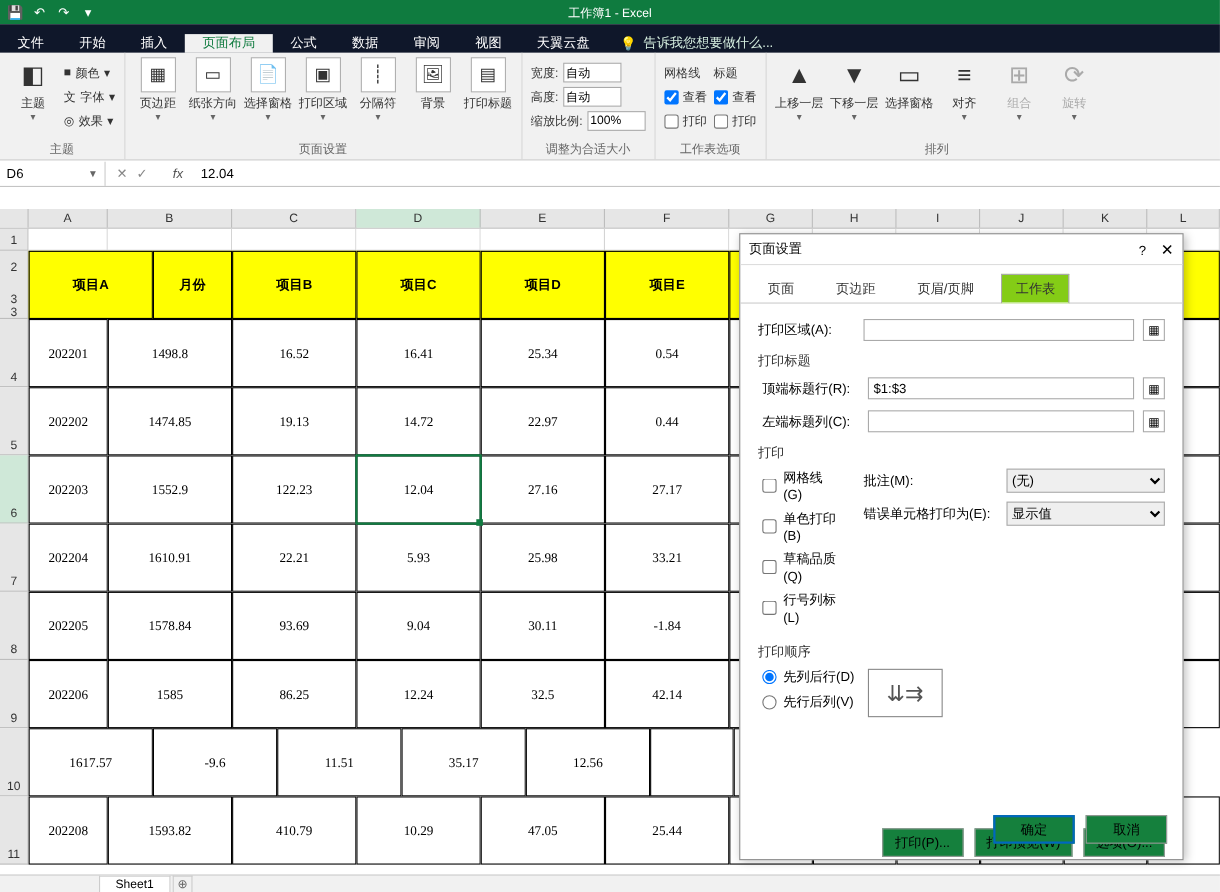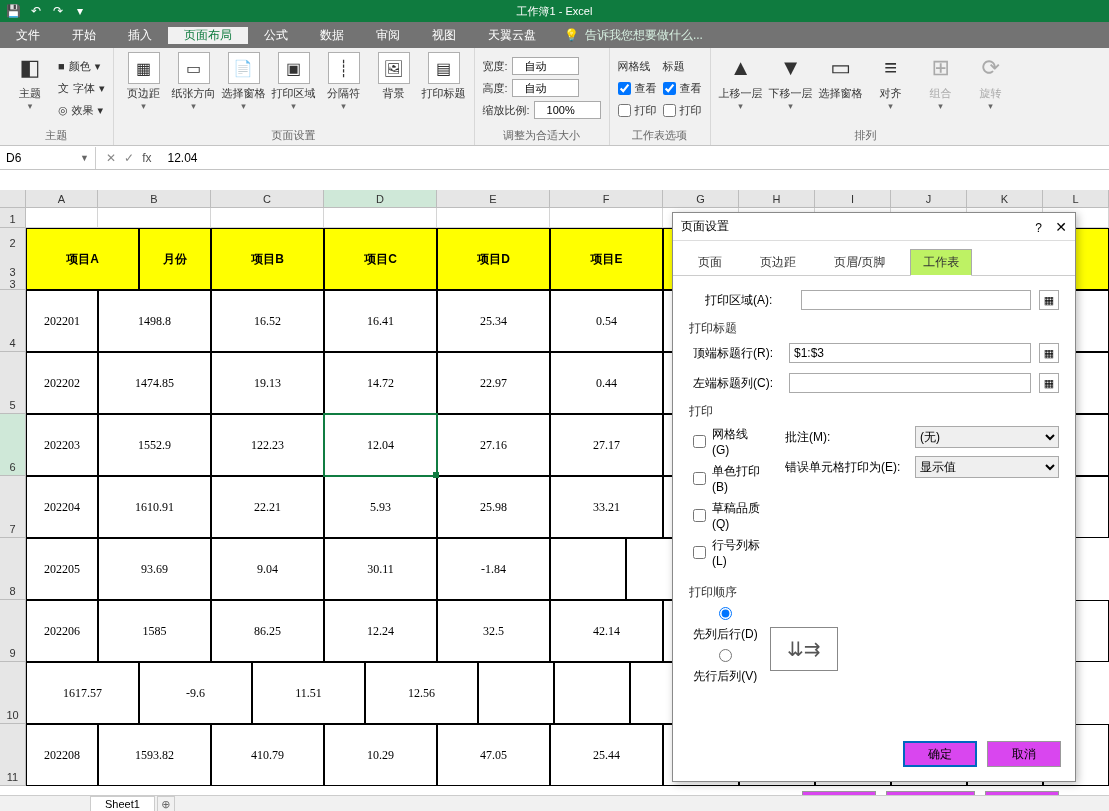--- a/index.html
+++ b/index.html
@@ -5,46 +5,46 @@
 * { box-sizing: border-box; margin: 0; padding: 0; font-family: "Microsoft YaHei", sans-serif; }
 body { background: #fff; overflow: hidden; width: 1109px; height: 811px; position: relative; }
 
 
 .title-bar { background: #0f7b3f; height: 22px; display: flex; align-items: center; color: #fff; font-size: 11px; }
 .qat { display: flex; align-items: center; gap: 6px; padding-left: 6px; }
 .qat .ic { width: 16px; height: 16px; display: inline-flex; align-items: center; justify-content: center; font-size: 12px; }
 .title-text { position: absolute; left: 50%; transform: translateX(-50%); color: #fff; }
 
 
-.menu-tabs { background: #737373; height: 26px; display: flex; align-items: center; color: #fff; font-size: 12px; }
+.menu-tabs { background: #0f172a; height: 26px; display: flex; align-items: flex-end; color: #fff; font-size: 12px; }
 .menu-tab { padding: 0 16px; display: flex; align-items: center; cursor: pointer; }
 .menu-tab.active { background: #f1f1f1; color: #0f7b3f; }
 .tell-me { display: flex; align-items: center; padding-left: 12px; font-size: 12px; color: #d6efe0; }
 .tell-me .bulb { margin-right: 6px; }
 
 
 .ribbon { background: #f1f1f1; border-bottom: 1px solid #c4c4c4; height: 98px; display: flex; }
 .rgroup { border-right: 1px solid #d8d8d8; padding: 4px 8px 2px 8px; display: flex; flex-direction: column; justify-content: space-between; }
 .rgroup .row { display: flex; gap: 6px; align-items: flex-start; }
 .rgroup .lbl { text-align: center; font-size: 11px; color: #666; padding-top: 2px; }
 .bigbtn { width: 44px; text-align: center; font-size: 11px; color: #333; cursor: pointer; }
 .bigbtn .icon { width: 32px; height: 32px; margin: 0 auto 2px; background: #fff; border: 1px solid #b0b0b0; display: flex; align-items: center; justify-content: center; font-size: 16px; }
 .bigbtn .icon.noframe { border: none; background: none; font-size: 22px; }
 .bigbtn .dd::after { content: "▾"; font-size: 9px; display: block; color: #666; }
 .smallrow { display: flex; align-items: center; font-size: 11px; color: #333; gap: 4px; height: 20px; }
-.smallrow input[type=text] { width: 67px; height: 18px; font-size: 11px; border: 1px solid #aaa; padding: 0 12px; text-align: left; }
+.smallrow input[type=text] { width: 53px; height: 18px; font-size: 11px; border: 1px solid #aaa; padding: 0 2px; text-align: left; }
 .chk { width: 13px; height: 13px; }
 .cgroup { display: flex; flex-direction: column; gap: 2px; padding-top: 4px; }
 
 
 .fbar { height: 24px; border-bottom: 1px solid #c4c4c4; display: flex; align-items: center; background: #fff; }
 .namebox { width: 96px; height: 22px; border-right: 1px solid #ccc; padding: 0 6px; font-size: 12px; display: flex; align-items: center; justify-content: space-between; }
 .namebox .dd { font-size: 9px; color: #666; }
 .fx-icons { display: flex; align-items: center; gap: 8px; margin: 0 10px; color: #888; font-size: 12px; }
-.fx-icons .fx { color: #555; }
+.fx-icons .fx { font-style: italic; color: #555; margin-left: 15px; }
 .fval { font-size: 12px; padding: 2px 6px; flex: 1; }
 
 
 .grid-wrap { position: absolute; top: 190px; left: 0; right: 0; bottom: 16px; overflow: hidden; }
 .colhdr { display: flex; background: #e6e6e6; height: 18px; border-bottom: 1px solid #bdbdbd; }
 .colhdr .corner { width: 26px; border-right: 1px solid #bdbdbd; background: #e6e6e6; }
 .colhdr .ch { border-right: 1px solid #bdbdbd; text-align: center; font-size: 11px; color: #333; line-height: 18px; }
 .colhdr .ch.sel { background: #cfe8d8; }
 .rows { position: relative; }
 .grow { display: flex; height: 62px; }
@@ -63,37 +63,37 @@
 .cw-D { width: 113px; } .cw-E { width: 113px; } .cw-F { width: 113px; }
 .cw-G { width: 76px; } .cw-H { width: 76px; } .cw-I { width: 76px; }
 .cw-J { width: 76px; } .cw-K { width: 76px; } .cw-L { width: 66px; }
 
 
 .dialog { position: absolute; left: 672px; top: 212px; width: 404px; height: 570px; background: #fff; border: 1px solid #8a8a8a; box-shadow: 2px 2px 8px rgba(0,0,0,0.25); font-size: 12px; }
 .dlg-title { height: 28px; display: flex; align-items: center; justify-content: space-between; padding: 0 8px; border-bottom: 1px solid #ddd; }
 .dlg-title .close { font-size: 14px; cursor: pointer; width: 24px; text-align: center; }
 .dlg-tabs { display: flex; padding: 8px 12px 0 12px; gap: 12px; border-bottom: 1px solid #ccc; }
 .dlg-tab { padding: 4px 12px; border: 1px solid transparent; border-bottom: none; cursor: pointer; color: #333; }
-.dlg-tab.active { border-color: #aaa; background: #bef264; border-bottom: 1px solid #fff; margin-bottom: -1px; }
+.dlg-tab.active { border-color: #aaa; background: #84cc16; border-bottom: 1px solid #fff; margin-bottom: -1px; }
 .dlg-body { padding: 14px 16px; }
-.dlg-row { display: flex; align-items: center; margin-bottom: 10px; gap: 8px; margin-left: 16px; }
+.dlg-row { display: flex; align-items: center; margin-bottom: 10px; gap: 8px; }
 .dlg-row label { width: 88px; text-align: left; }
 .dlg-row input[type=text] { flex: 1; height: 20px; border: 1px solid #aaa; padding: 0 4px; font-size: 12px; }
 .dlg-row .picker { width: 20px; height: 20px; border: 1px solid #aaa; display: flex; align-items: center; justify-content: center; cursor: pointer; font-size: 11px; }
 .section-lbl { margin: 10px 0 6px 0; color: #333; }
 .indent { margin-left: 4px; }
 .chk-row { display: flex; align-items: center; gap: 6px; margin-bottom: 6px; }
 .two-col { display: flex; gap: 20px; }
 .sel-row { display: flex; align-items: center; gap: 8px; margin-bottom: 8px; }
 .sel-row label { width: 122px; }
 .sel-row select { width: 144px; height: 22px; border: 1px solid #aaa; font-size: 12px; }
-.radio-row { display: flex; align-items: center; gap: 6px; margin-bottom: 6px; flex-direction: column; }
+.radio-row { display: flex; align-items: center; gap: 6px; margin-bottom: 6px; }
 .order-preview { width: 68px; height: 44px; border: 1px solid #888; margin-left: 12px; display: inline-flex; align-items: center; justify-content: center; font-size: 20px; color: #555; }
 .dlg-buttons { position: absolute; bottom: 14px; right: 14px; display: flex; gap: 10px; }
-.btn { min-width: 74px; height: 26px; border: 1px solid #999; background: #d946ef; cursor: pointer; font-size: 12px; padding: 0 10px; }
+.btn { min-width: 74px; height: 26px; border: 1px solid #999; background: #15803d; cursor: pointer; font-size: 12px; padding: 0 10px; }
 .btn.primary { border: 2px solid #0067c0; }
 .top-btns { display:flex; gap:10px; justify-content:flex-end; margin-top: 100px; }
 
 
 .sheet-tabs { position: absolute; bottom: 0; left: 0; right: 0; height: 16px; background: #f1f1f1; border-top: 1px solid #ccc; display: flex; align-items: center; font-size: 11px; }
 .sheet-tab { padding: 0 14px; background: #fff; border: 1px solid #ccc; border-bottom: none; height: 16px; line-height: 14px; margin-left: 90px; }
 .sheet-add { width: 18px; text-align: center; color: #666; border: 1px solid #ccc; border-bottom: none; height: 16px; line-height: 14px; margin-left: 2px; }
 </style>
 </head>
 <body>
@@ -374,20 +374,21 @@
         <div class="cell cw-G"></div>
         <div class="cell cw-H"></div>
         <div class="cell cw-I"></div>
         <div class="cell cw-J"></div>
         <div class="cell cw-K"></div>
         <div class="cell cw-L"></div>
       </div>
       <div class="grow tbl-row">
         <div class="rh">8</div>
         <div class="cell cw-A first">202205</div>
+        <div class="cell cw-B">1578.84</div>
         <div class="cell cw-C">93.69</div>
         <div class="cell cw-D">9.04</div>
         <div class="cell cw-E">30.11</div>
         <div class="cell cw-F">-1.84</div>
         <div class="cell cw-G"></div>
         <div class="cell cw-H"></div>
         <div class="cell cw-I"></div>
         <div class="cell cw-J"></div>
         <div class="cell cw-K"></div>
         <div class="cell cw-L"></div>
@@ -405,20 +406,21 @@
         <div class="cell cw-I"></div>
         <div class="cell cw-J"></div>
         <div class="cell cw-K"></div>
         <div class="cell cw-L"></div>
       </div>
       <div class="grow tbl-row">
         <div class="rh">10</div>
         <div class="cell cw-B">1617.57</div>
         <div class="cell cw-C">-9.6</div>
         <div class="cell cw-D">11.51</div>
+        <div class="cell cw-E">35.17</div>
         <div class="cell cw-F">12.56</div>
         <div class="cell cw-G"></div>
         <div class="cell cw-H"></div>
         <div class="cell cw-I"></div>
         <div class="cell cw-J"></div>
         <div class="cell cw-K"></div>
         <div class="cell cw-L"></div>
       </div>
       <div class="grow tbl-row">
         <div class="rh">11</div>

